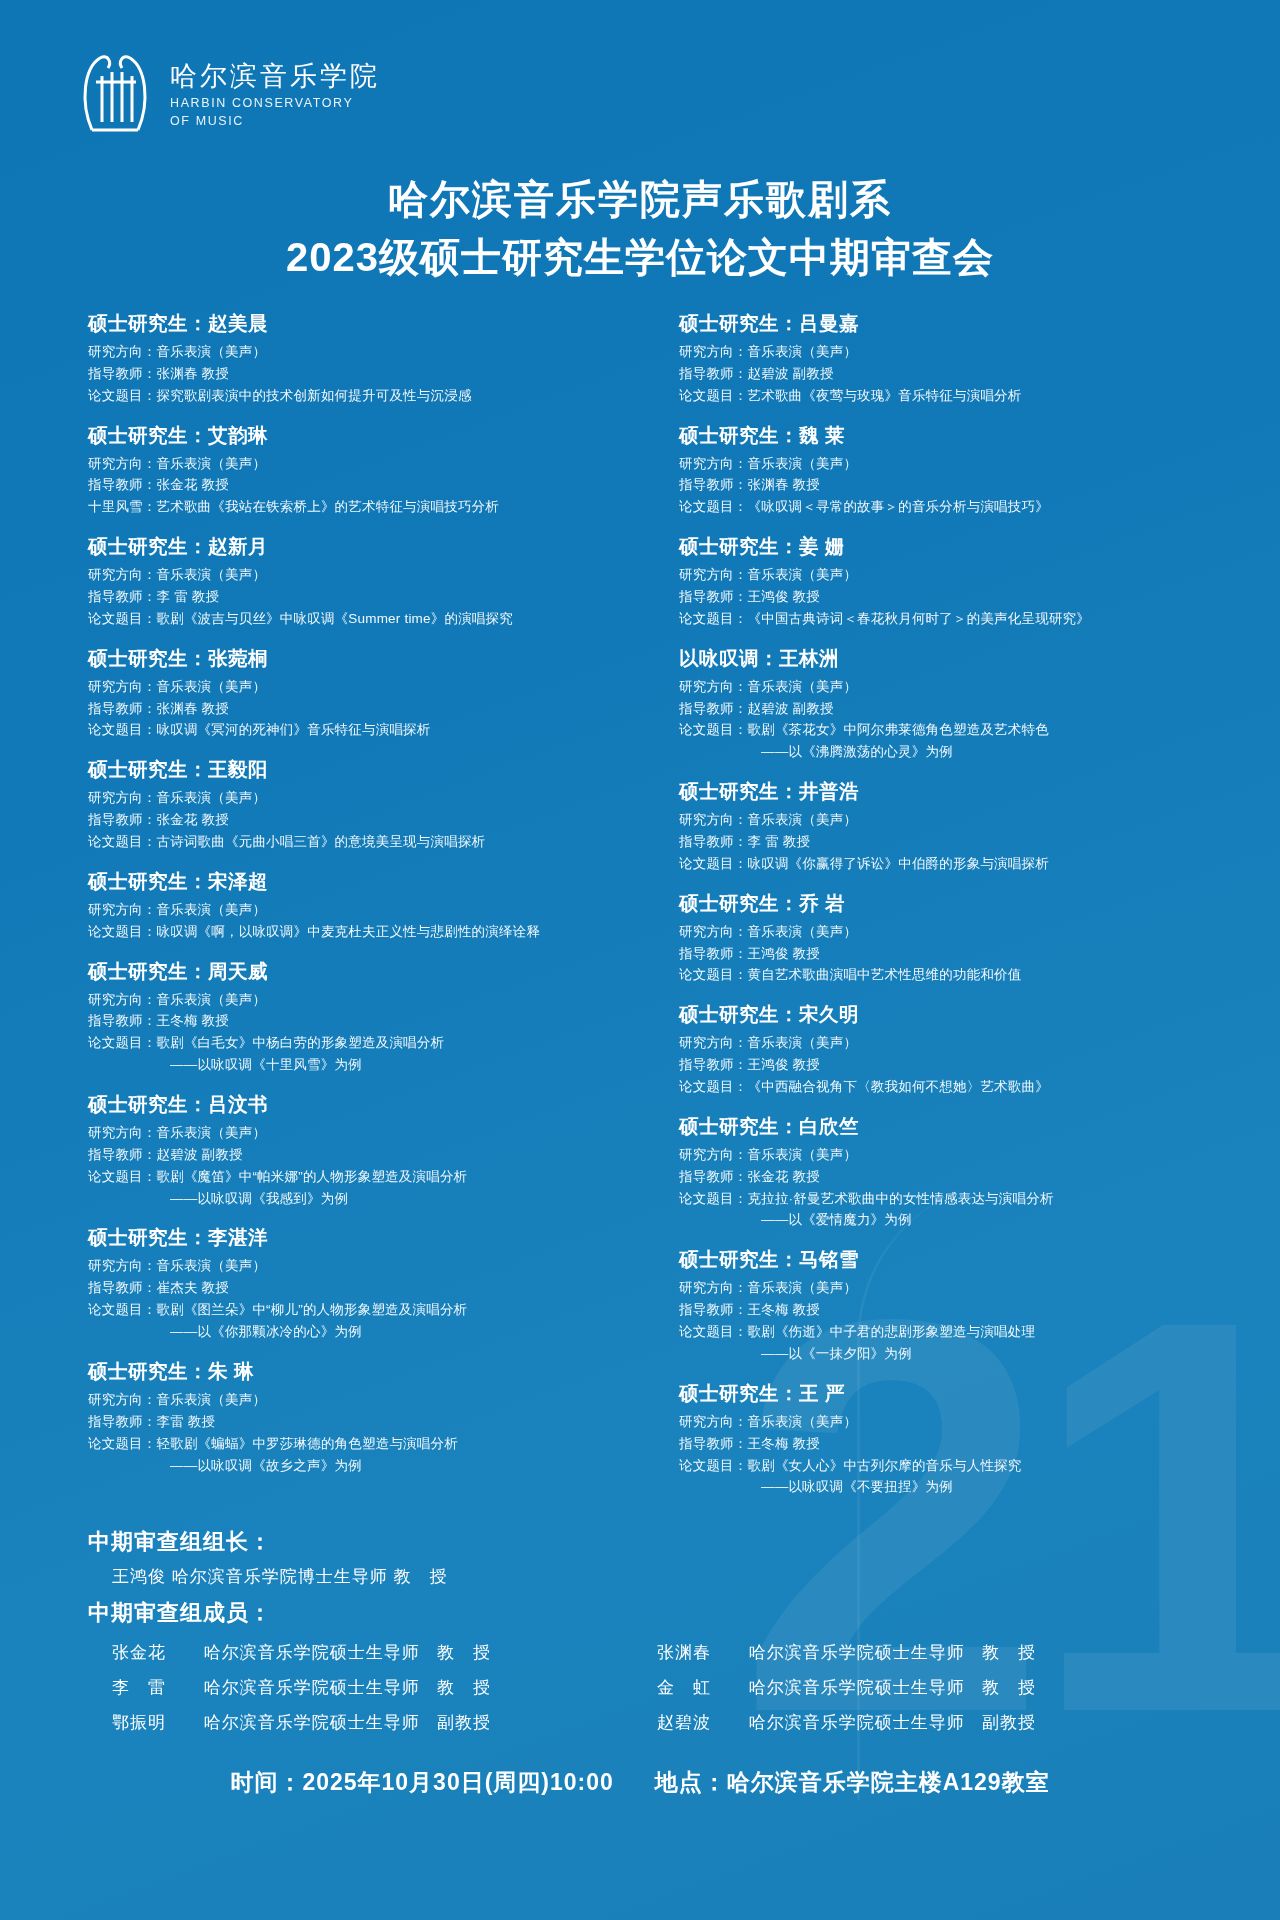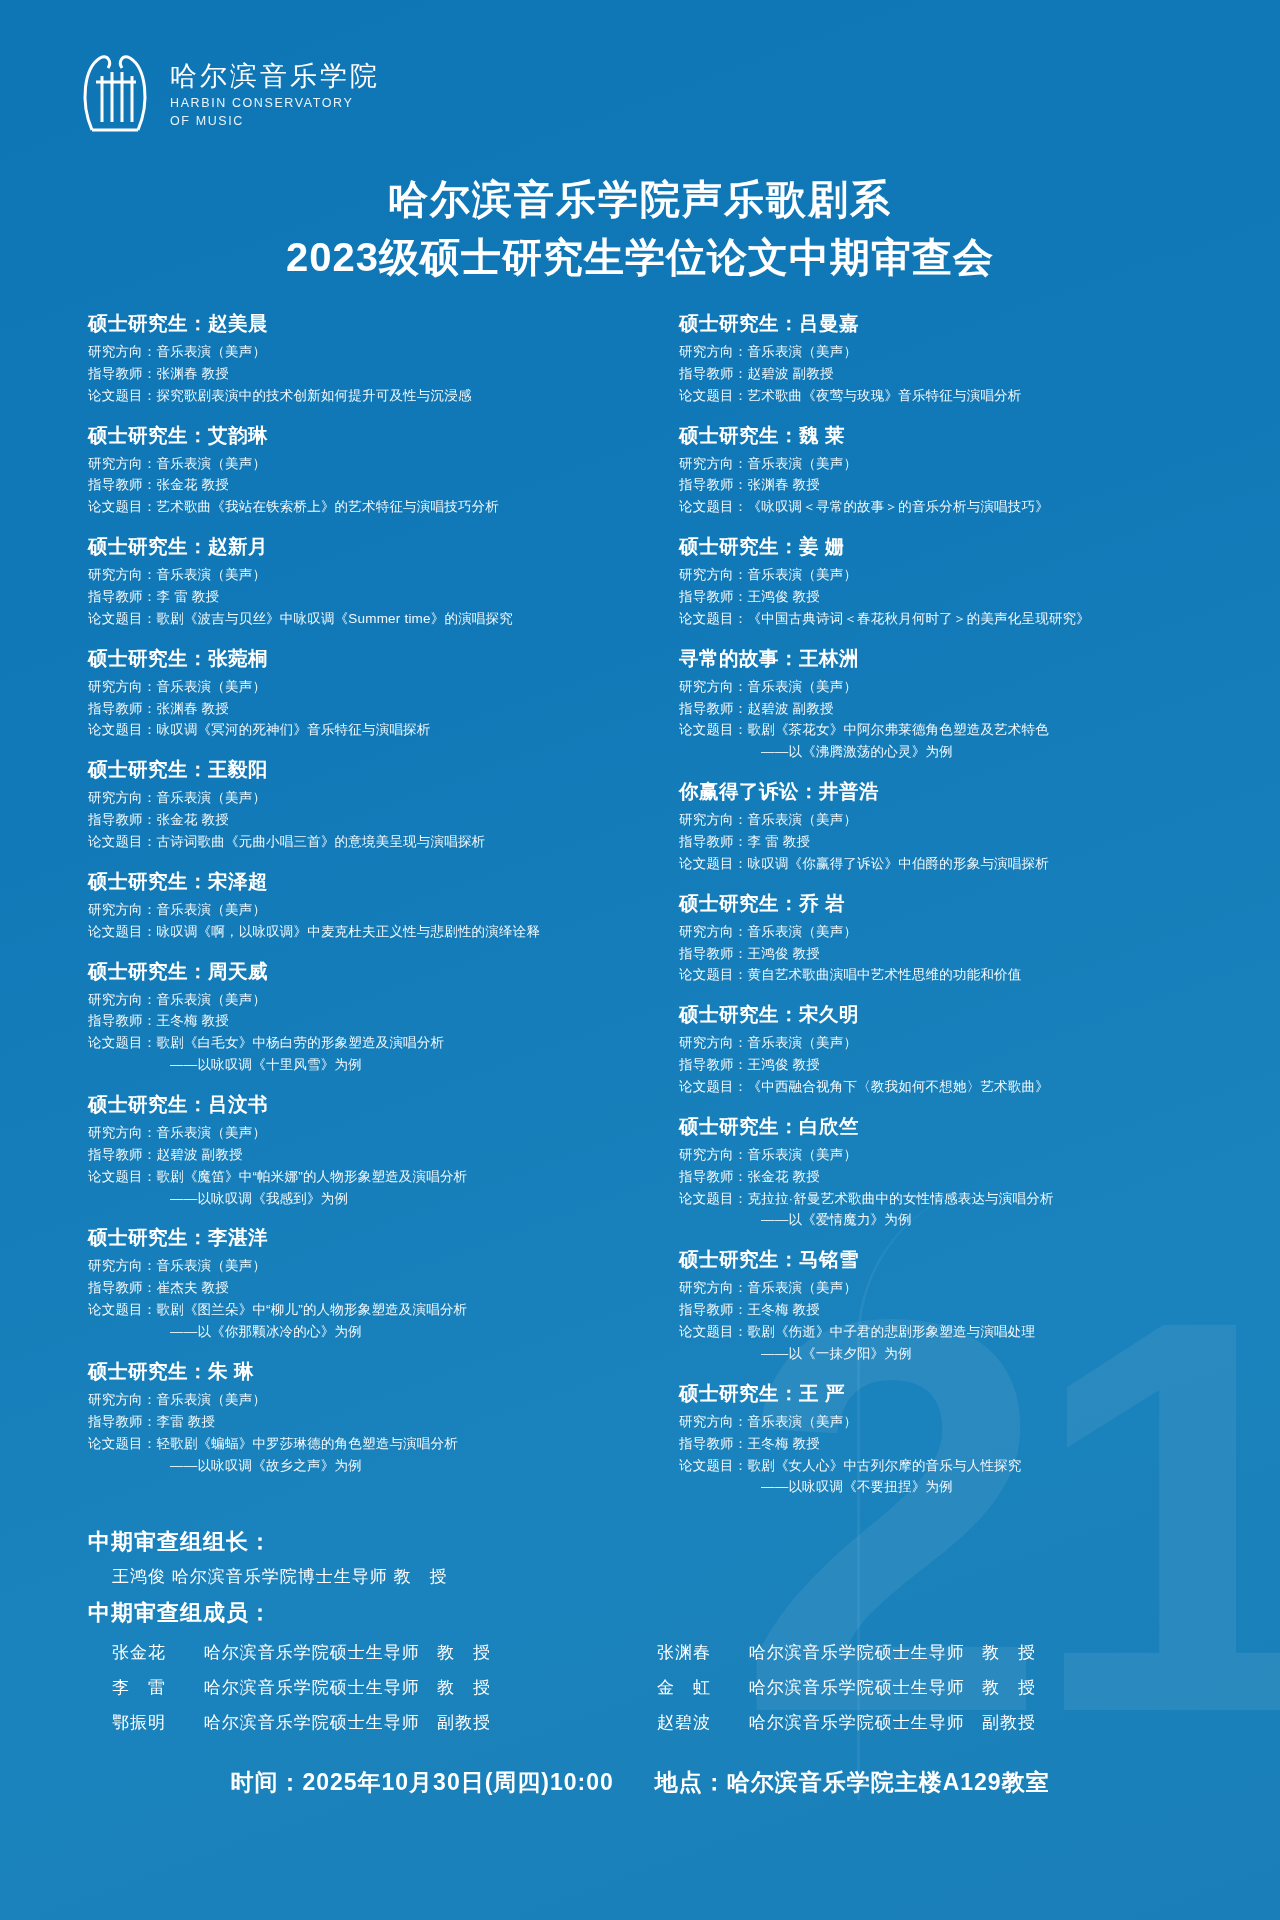--- a/index.html
+++ b/index.html
@@ -217,21 +217,21 @@
       <div class="entry">
         <div class="entry-head">硕士研究生：赵美晨</div>
         <div class="entry-line">研究方向：音乐表演（美声）</div>
         <div class="entry-line">指导教师：张渊春 教授</div>
         <div class="entry-line">论文题目：探究歌剧表演中的技术创新如何提升可及性与沉浸感</div>
       </div>
       <div class="entry">
         <div class="entry-head">硕士研究生：艾韵琳</div>
         <div class="entry-line">研究方向：音乐表演（美声）</div>
         <div class="entry-line">指导教师：张金花 教授</div>
-        <div class="entry-line">论文题目：艺术歌曲《我站在铁索桥上》的艺术特征与演唱技巧分析</div>
+        <div class="entry-line">十里风雪：艺术歌曲《我站在铁索桥上》的艺术特征与演唱技巧分析</div>
       </div>
       <div class="entry">
         <div class="entry-head">硕士研究生：赵新月</div>
         <div class="entry-line">研究方向：音乐表演（美声）</div>
         <div class="entry-line">指导教师：李 雷 教授</div>
         <div class="entry-line">论文题目：歌剧《波吉与贝丝》中咏叹调《Summer time》的演唱探究</div>
       </div>
       <div class="entry">
         <div class="entry-head">硕士研究生：张菀桐</div>
         <div class="entry-line">研究方向：音乐表演（美声）</div>
@@ -292,28 +292,28 @@
         <div class="entry-line">指导教师：张渊春 教授</div>
         <div class="entry-line">论文题目：《咏叹调＜寻常的故事＞的音乐分析与演唱技巧》</div>
       </div>
       <div class="entry">
         <div class="entry-head">硕士研究生：姜 姗</div>
         <div class="entry-line">研究方向：音乐表演（美声）</div>
         <div class="entry-line">指导教师：王鸿俊 教授</div>
         <div class="entry-line">论文题目：《中国古典诗词＜春花秋月何时了＞的美声化呈现研究》</div>
       </div>
       <div class="entry">
-        <div class="entry-head">寻常的故事：王林洲</div>
+        <div class="entry-head">以咏叹调：王林洲</div>
         <div class="entry-line">研究方向：音乐表演（美声）</div>
         <div class="entry-line">指导教师：赵碧波 副教授</div>
         <div class="entry-line">论文题目：歌剧《茶花女》中阿尔弗莱德角色塑造及艺术特色</div>
         <div class="entry-sub">——以《沸腾激荡的心灵》为例</div>
       </div>
       <div class="entry">
-        <div class="entry-head">你赢得了诉讼：井普浩</div>
+        <div class="entry-head">硕士研究生：井普浩</div>
         <div class="entry-line">研究方向：音乐表演（美声）</div>
         <div class="entry-line">指导教师：李 雷 教授</div>
         <div class="entry-line">论文题目：咏叹调《你赢得了诉讼》中伯爵的形象与演唱探析</div>
       </div>
       <div class="entry">
         <div class="entry-head">硕士研究生：乔 岩</div>
         <div class="entry-line">研究方向：音乐表演（美声）</div>
         <div class="entry-line">指导教师：王鸿俊 教授</div>
         <div class="entry-line">论文题目：黄自艺术歌曲演唱中艺术性思维的功能和价值</div>
       </div>

